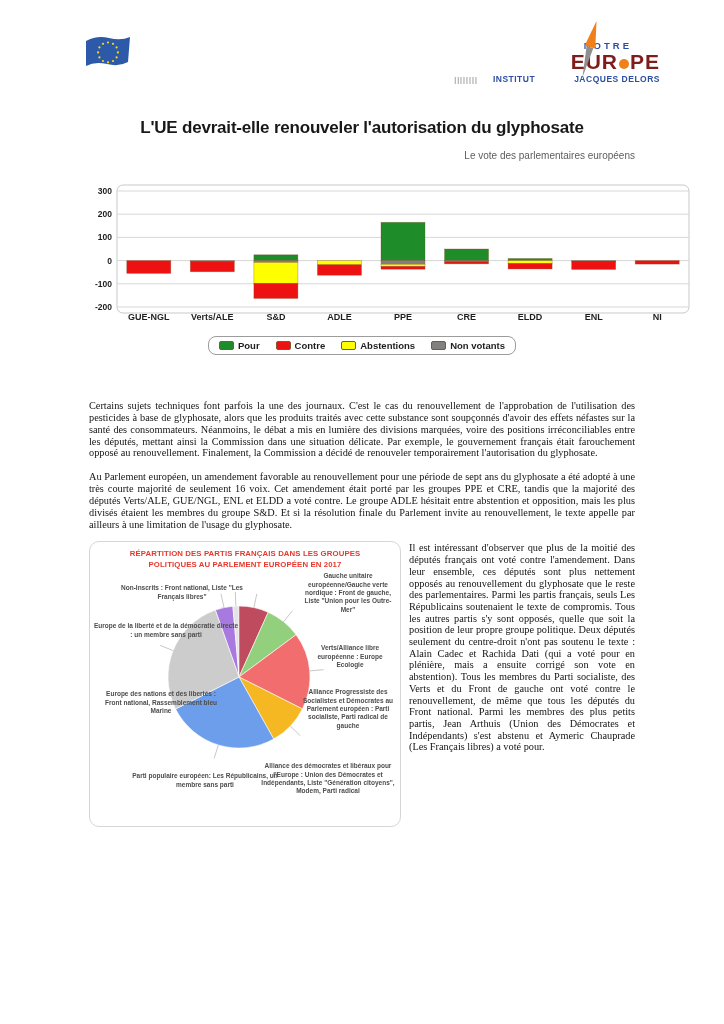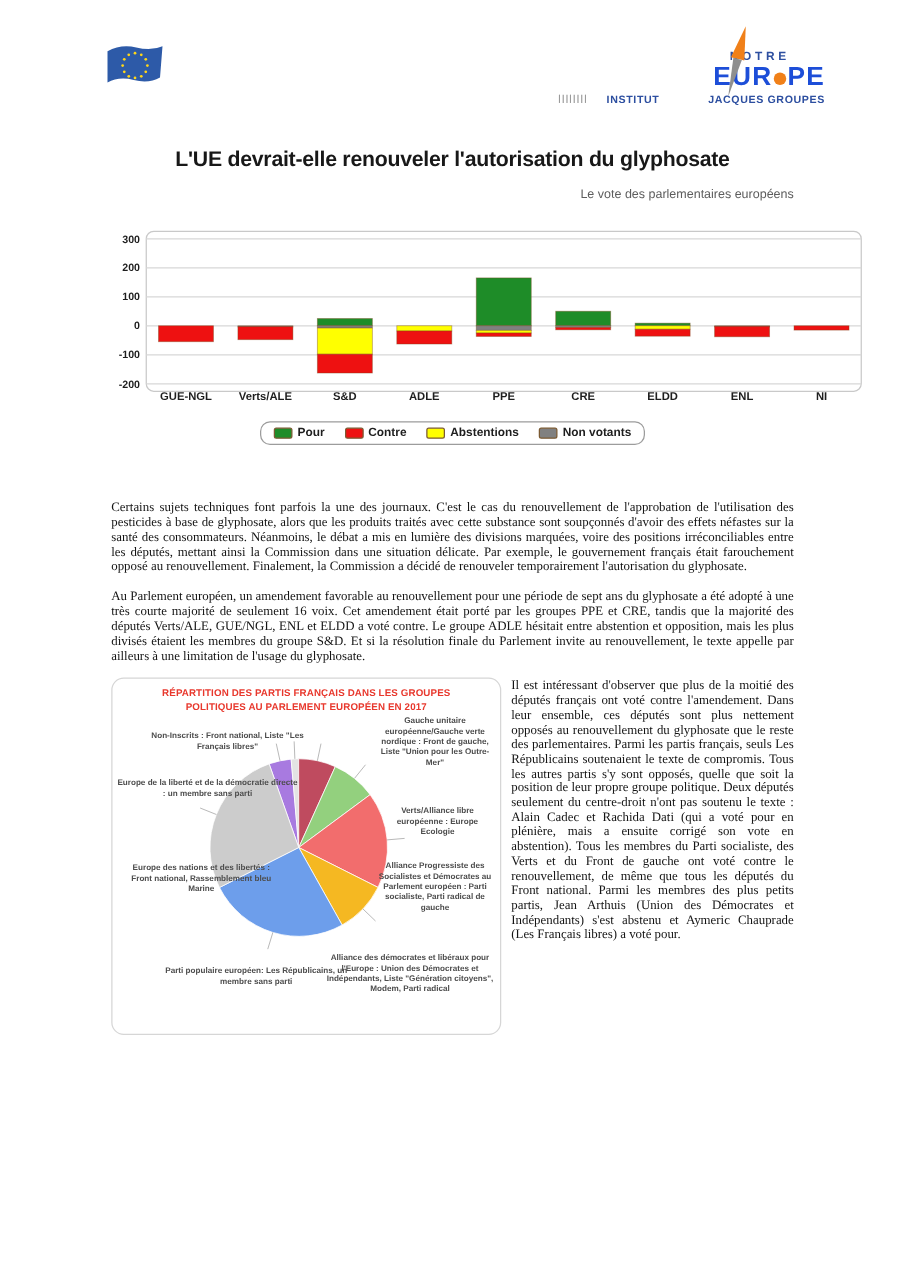--- a/index.html
+++ b/index.html
@@ -15,21 +15,21 @@
   .header { display:flex; justify-content:space-between; align-items:flex-start;
             padding:34px 62px 0 62px; height:100px; }
   .eu-logo { display:flex; gap:9px; align-items:flex-start; margin-left:20px; }
   .eu-text { font-family:"Liberation Sans", sans-serif; line-height:1.12; padding-top:9px;}
   .eu-text .l1,.eu-text .l2 { font-size:11.5px; font-weight:bold; color:#2d4fa0; }
   .eu-text .l3 { font-size:10.5px; color:#8aa2cc; }
 
   .ne-logo { position:relative; font-family:"Liberation Sans", sans-serif;
              text-align:right; margin-right:2px; padding-top:6px; }
   .ne-notre { font-size:9.5px; font-weight:bold; color:#2d4fa0; letter-spacing:3px; margin-right:28px;}
-  .ne-europe { font-size:21px; font-weight:800; color:#1d4ed8; letter-spacing:1px; line-height:1.02;}
+  .ne-europe { font-size:21px; font-weight:800; color:#7f1d1d; letter-spacing:1px; line-height:1.02;}
   .ne-dot { display:inline-block; width:10px; height:10px; border-radius:50%;
             background:#f08019; margin:0 1px; }
   .ne-row3 { display:flex; align-items:center; gap:15px; margin-top:2px; }
   .ne-bars { color:#9a9a9a; font-size:7px; letter-spacing:1px; font-weight:bold; }
   .ne-inst, .ne-jd { font-size:8.5px; font-weight:bold; color:#2d4fa0; letter-spacing:0.5px; }
   .ne-needle { position:absolute; top:-14px; right:60px; transform:rotate(14deg); }
 
   
   .title { text-align:center; margin-top:14px;
            font-family:"Liberation Sans", sans-serif; font-weight:bold;
@@ -116,21 +116,21 @@
           <polygon points="11,0 16.5,27 5.5,27" fill="#f08019"></polygon>
           <polygon points="7.5,27 14.5,27 11,58" fill="#8f8f8f"></polygon>
         </svg>
       </span>
       <div class="ne-notre">NOTRE</div>
       <div class="ne-europe"><span>EUR</span><span class="ne-dot"></span><span>PE</span></div>
       <div class="ne-row3">
         <span class="ne-bars">||||||||</span>
         <span class="ne-inst">INSTITUT</span>
         <span style="width:9px"></span>
-        <span class="ne-jd">JACQUES GROUPES</span>
+        <span class="ne-jd">JACQUES DELORS</span>
       </div>
     </div>
   </div>
 
   <div class="content">
 
     <div class="title">
       <div>L'UE devrait-elle renouveler l'autorisation du glyphosate</div>
     </div>
     <div class="subtitle">Le vote des parlementaires européens</div>

